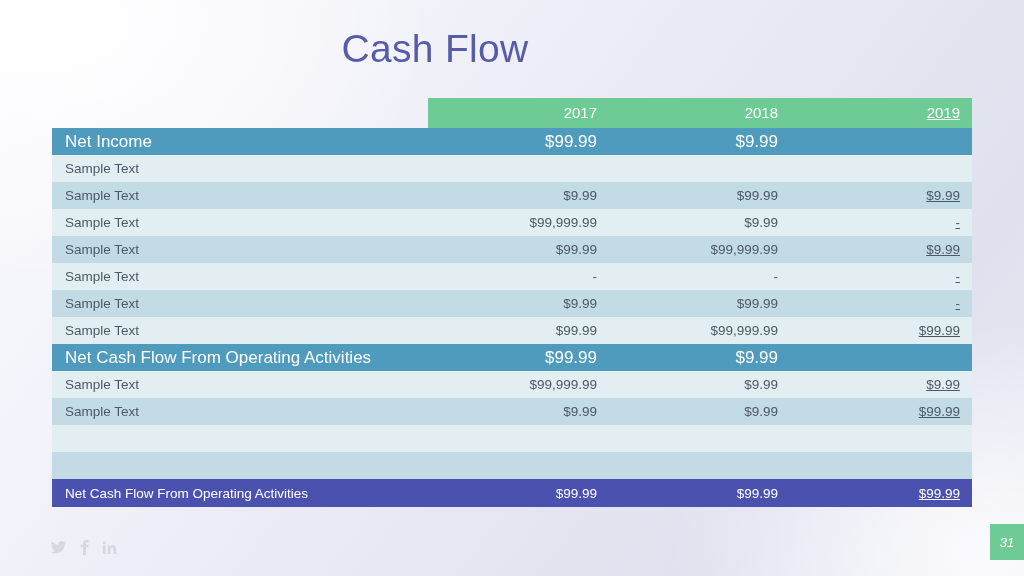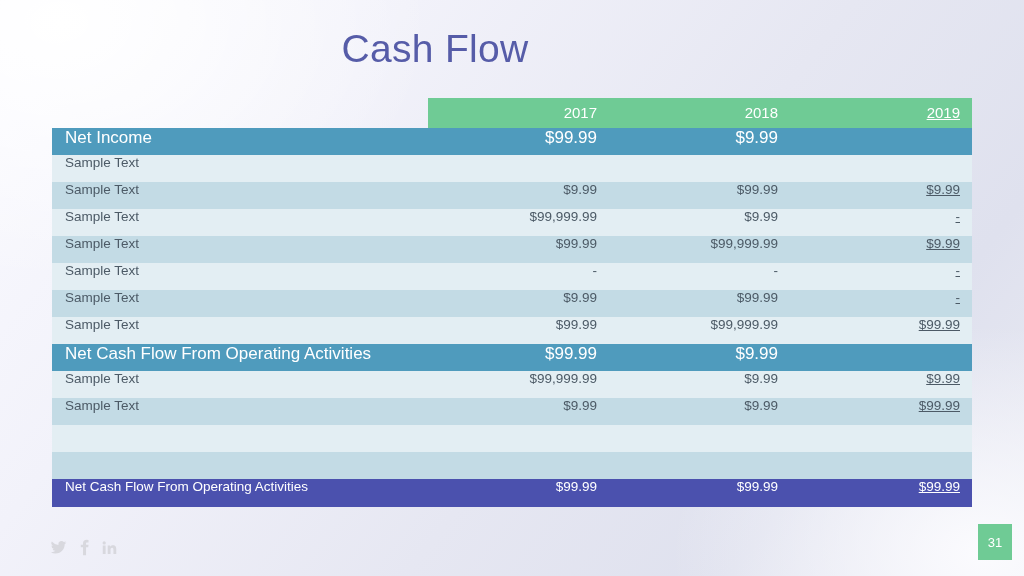--- a/index.html
+++ b/index.html
@@ -42,21 +42,21 @@
 
   
   #table {
     position: absolute;
     left: 52px;
     top: 98px;
     width: 920px;
   }
   .row {
     display: flex;
-    align-items: flex-start;
+    align-items: center;
     height: 27px;
     box-sizing: border-box;
     font-size: 13.5px;
     color: #4c5a66;
   }
   .c-label {
     flex: 0 0 376px;
     padding-left: 13px;
     box-sizing: border-box;
     white-space: nowrap;
@@ -118,30 +118,31 @@
     display: flex;
     align-items: center;
     gap: 11px;
   }
   #social svg { display: block; }
   .soc-fill { fill: #d8d8de; }
 
   
   #page-badge {
     position: absolute;
-    right: 12px;
+    right: 0px;
     bottom: 16px;
     width: 34px;
     height: 36px;
     background: #6fcb95;
     color: #ffffff;
     font-size: 13px;
     display: flex;
     align-items: center;
     justify-content: center;
+    font-style: italic;
   }
 </style>
 </head>
 <body>
 
 <div id="slide">
 
   <div id="title">Cash Flow</div>
 
   <div id="table">

